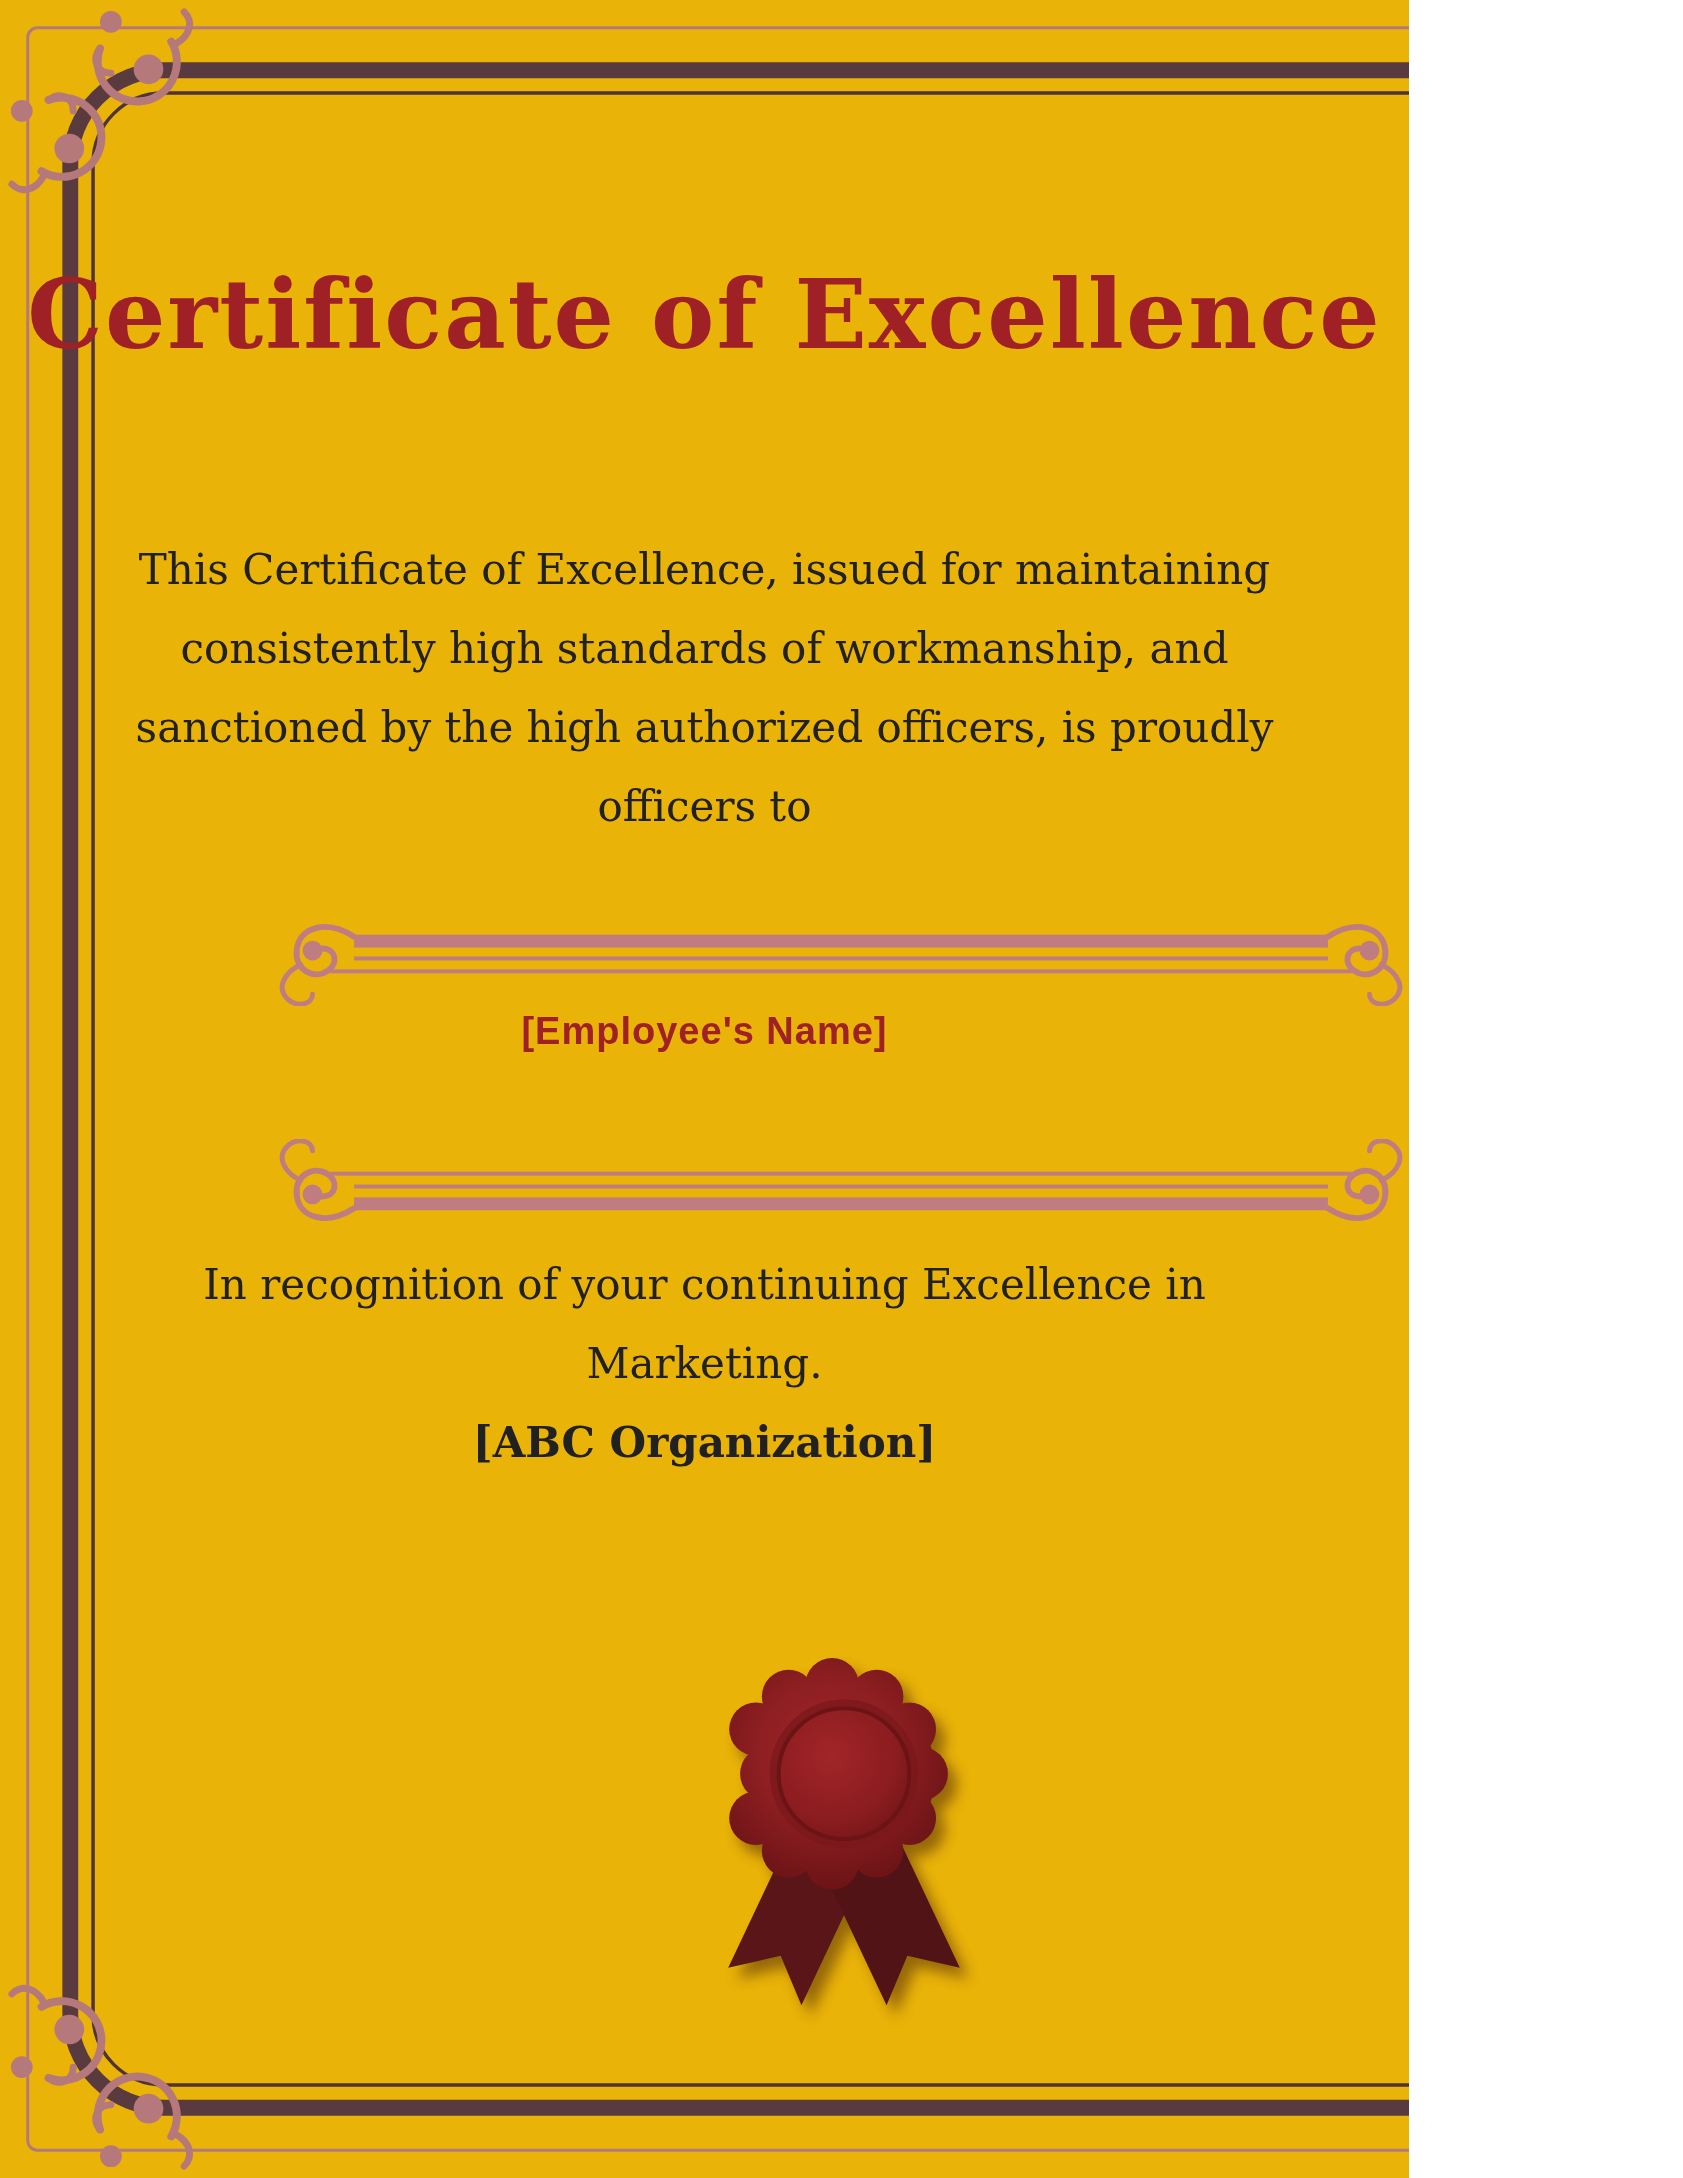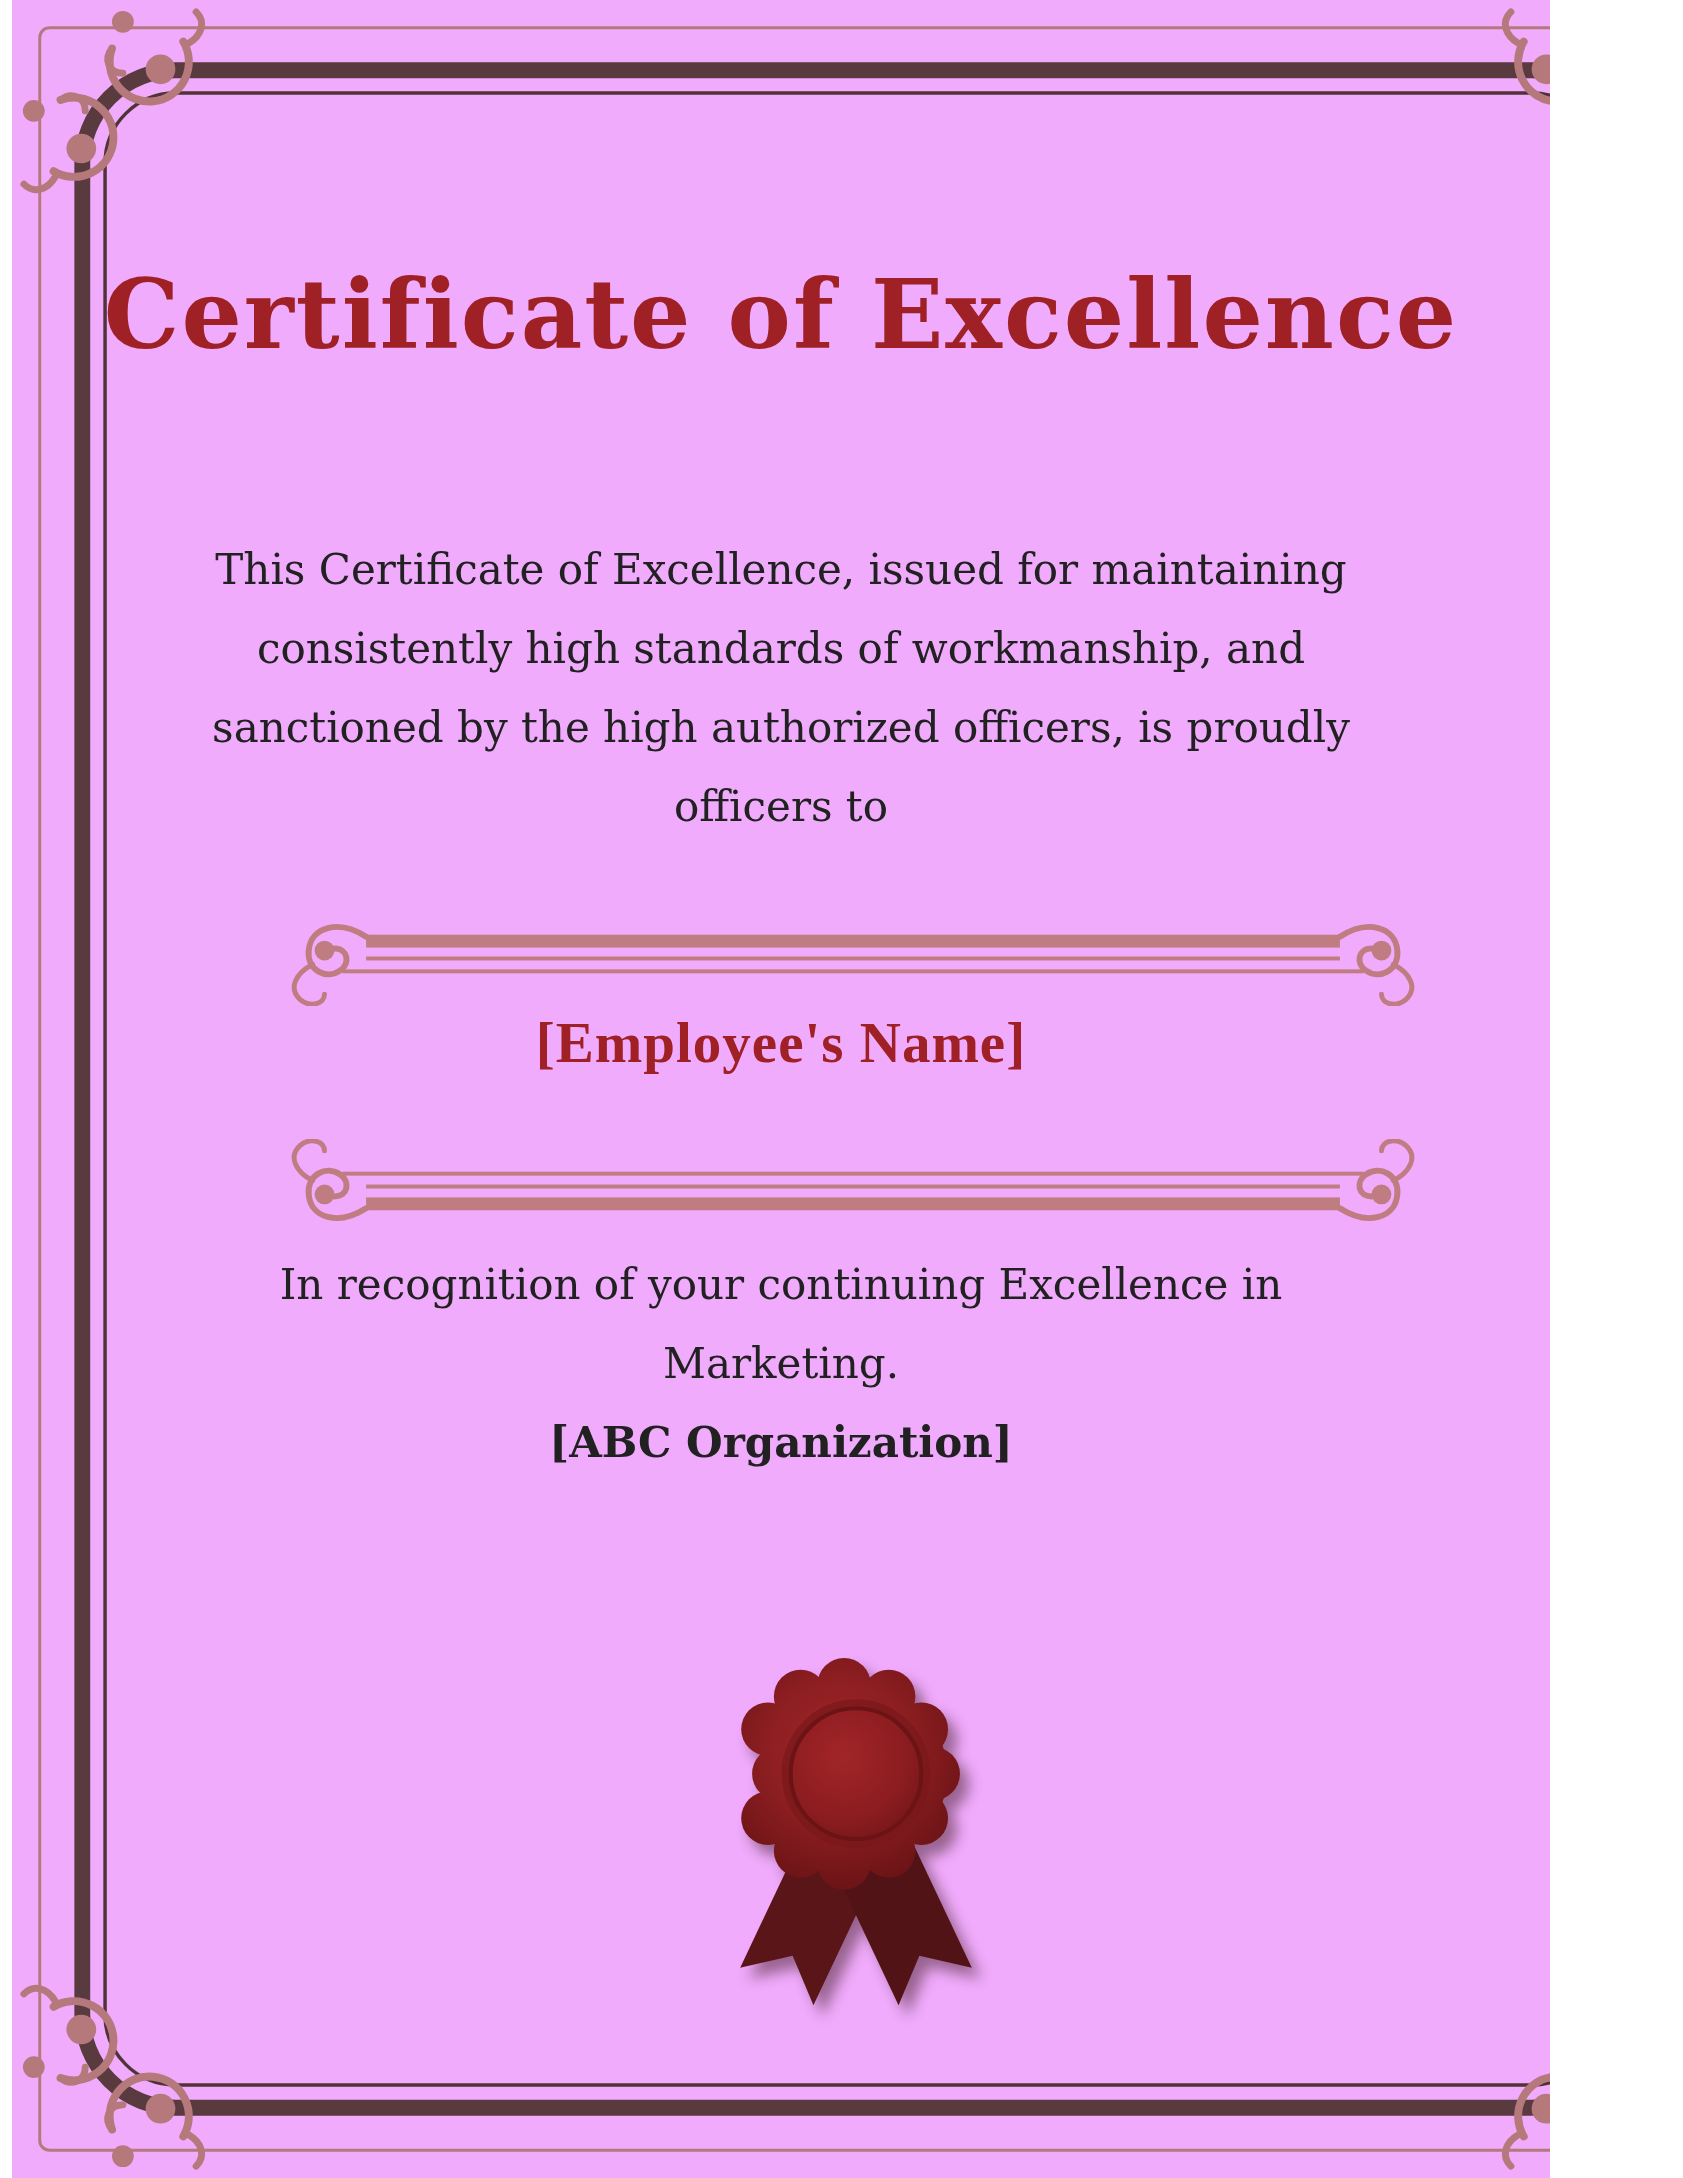--- a/index.html
+++ b/index.html
@@ -1,44 +1,43 @@
 <!DOCTYPE html>
 <html><head>
 <meta charset="utf-8">
 <style>
   html,body{margin:0;padding:0;background:#ffffff;}
   .page{
     position:relative;
-    width:1538px;height:2178px;
-    background:#f0abfc;
+    width:1409px;height:2178px;
+    background:#eab308;
     overflow:hidden;
     font-family:"DejaVu Serif", serif;
-    margin-left:12px;
   }
   .border-svg{position:absolute;left:0;top:0;width:1683px;height:2178px;}
   .abs{position:absolute;left:0;width:100%;text-align:center;}
   .title{
     top:259px;
     font-size:95px;
     font-weight:700;
     letter-spacing:2px;
     color:#a02125;
     font-family:"DejaVu Serif", serif;
   }
   .intro{top:530px;font-size:42px;line-height:79px;color:#212121;}
   .intro div, .recognition div{white-space:nowrap;}
   .recognition{top:1245px;font-size:42px;line-height:79px;color:#212121;}
   .org-line{font-weight:700;}
   .name{
     top:1010px;
-    font-size:57px;
+    font-size:38px;
     font-weight:700;
     color:#a02125;
     letter-spacing:1px;
-    font-family:Liberation Serif, serif;
+    font-family:Liberation Sans, sans-serif;
   }
   .divider{position:absolute;left:267px;width:1148px;height:99px;}
   .divider.flip{transform:scaleY(-1);}
   .div1{top:907px;}
   .div2{top:1139px;}
   .seal{
     position:absolute;left:651px;top:1632px;width:386px;height:416px;
     filter:drop-shadow(9px 11px 7px rgba(45,12,12,0.45));
   }
 </style>

